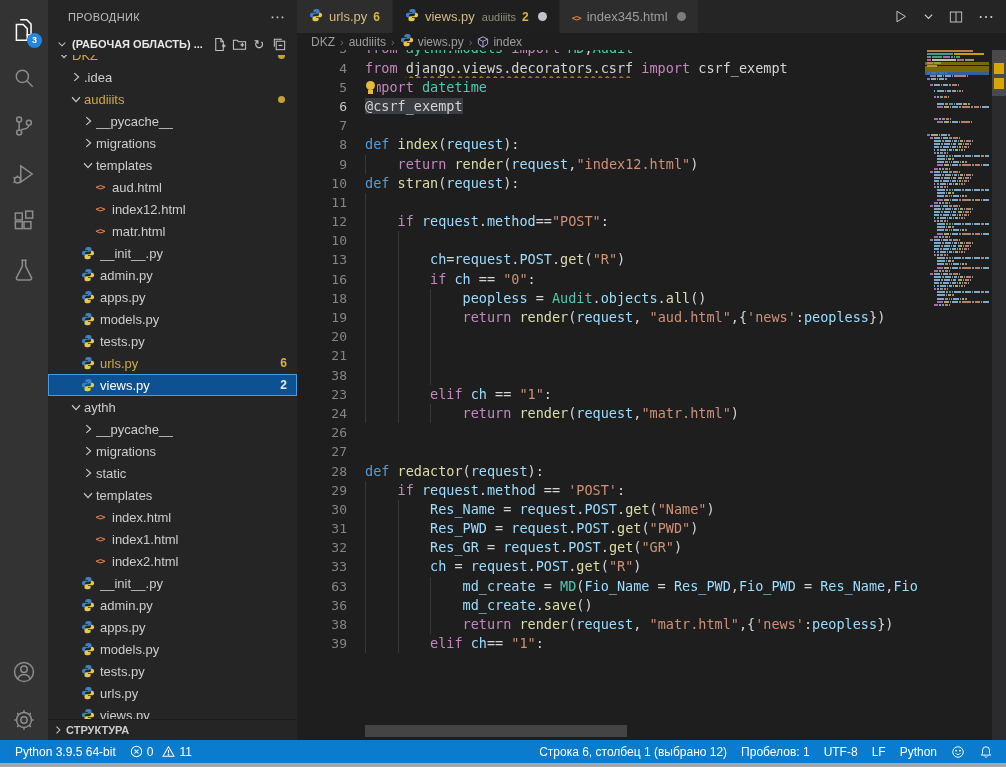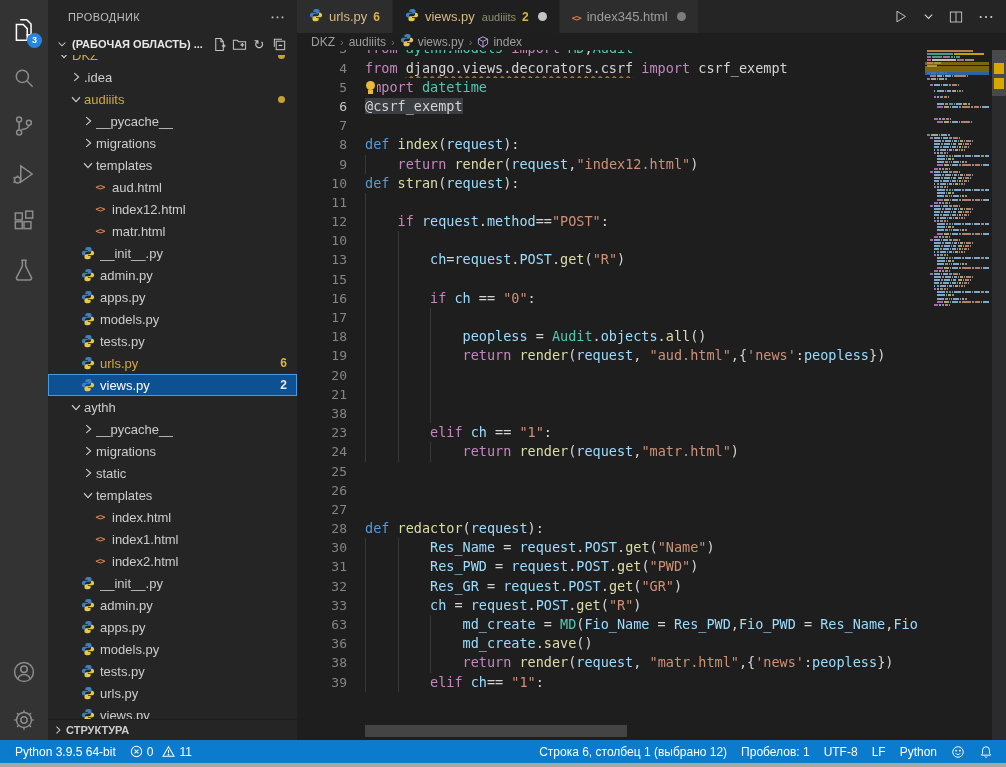--- a/index.html
+++ b/index.html
@@ -564,32 +564,24 @@
           </div>
           <div class="cl">
             <div class="gut">10</div>
             <div class="src"><span class="ind"></span><span class="ind"></span></div>
           </div>
           <div class="cl">
             <div class="gut">13</div>
             <div class="src"><span class="ind"></span><span class="ind"></span><span class="tk-v">ch</span><span class="tk-p">=</span><span class="tk-v">request</span><span class="tk-p">.</span><span class="tk-v">POST</span><span class="tk-p">.</span><span class="tk-f">get</span><span class="tk-p">(</span><span class="tk-s">"R"</span><span class="tk-p">)</span></div>
           </div>
           <div class="cl">
-            <div class="gut">15</div>
-            <div class="src"><span class="ind"></span><span class="ind"></span></div>
-          </div>
-          <div class="cl">
             <div class="gut">16</div>
             <div class="src"><span class="ind"></span><span class="ind"></span><span class="tk-k">if </span><span class="tk-v">ch</span><span class="tk-p"> == </span><span class="tk-s">"0"</span><span class="tk-p">:</span></div>
           </div>
           <div class="cl">
-            <div class="gut">17</div>
-            <div class="src"><span class="ind"></span><span class="ind"></span><span class="ind"></span></div>
-          </div>
-          <div class="cl">
             <div class="gut">18</div>
             <div class="src"><span class="ind"></span><span class="ind"></span><span class="ind"></span><span class="tk-v">peopless</span><span class="tk-p"> = </span><span class="tk-c">Audit</span><span class="tk-p">.</span><span class="tk-v">objects</span><span class="tk-p">.</span><span class="tk-f">all</span><span class="tk-p">()</span></div>
           </div>
           <div class="cl">
             <div class="gut">19</div>
             <div class="src"><span class="ind"></span><span class="ind"></span><span class="ind"></span><span class="tk-k">return </span><span class="tk-f">render</span><span class="tk-p">(</span><span class="tk-v">request</span><span class="tk-p">, </span><span class="tk-s">"aud.html"</span><span class="tk-p">,{</span><span class="tk-s">'news'</span><span class="tk-p">:</span><span class="tk-v">peopless</span><span class="tk-p">})</span></div>
           </div>
           <div class="cl">
             <div class="gut">20</div>
             <div class="src"><span class="ind"></span><span class="ind"></span><span class="ind"></span></div>
@@ -604,34 +596,34 @@
           </div>
           <div class="cl">
             <div class="gut">23</div>
             <div class="src"><span class="ind"></span><span class="ind"></span><span class="tk-k">elif </span><span class="tk-v">ch</span><span class="tk-p"> == </span><span class="tk-s">"1"</span><span class="tk-p">:</span></div>
           </div>
           <div class="cl">
             <div class="gut">24</div>
             <div class="src"><span class="ind"></span><span class="ind"></span><span class="ind"></span><span class="tk-k">return </span><span class="tk-f">render</span><span class="tk-p">(</span><span class="tk-v">request</span><span class="tk-p">,</span><span class="tk-s">"matr.html"</span><span class="tk-p">)</span></div>
           </div>
           <div class="cl">
-            <div class="gut">25</div>
-            <div class="src"></div>
-          </div>
-          <div class="cl">
             <div class="gut">26</div>
             <div class="src"></div>
           </div>
           <div class="cl">
             <div class="gut">27</div>
             <div class="src"></div>
           </div>
           <div class="cl">
             <div class="gut">28</div>
             <div class="src"><span class="tk-d">def </span><span class="tk-f">redactor</span><span class="tk-p">(</span><span class="tk-v">request</span><span class="tk-p">):</span></div>
+          </div>
+          <div class="cl">
+            <div class="gut">29</div>
+            <div class="src"><span class="ind"></span><span class="tk-k">if </span><span class="tk-v">request</span><span class="tk-p">.</span><span class="tk-v">method</span><span class="tk-p"> == </span><span class="tk-s">'POST'</span><span class="tk-p">:</span></div>
           </div>
           <div class="cl">
             <div class="gut">30</div>
             <div class="src"><span class="ind"></span><span class="ind"></span><span class="tk-v">Res_Name</span><span class="tk-p"> = </span><span class="tk-v">request</span><span class="tk-p">.</span><span class="tk-v">POST</span><span class="tk-p">.</span><span class="tk-f">get</span><span class="tk-p">(</span><span class="tk-s">"Name"</span><span class="tk-p">)</span></div>
           </div>
           <div class="cl">
             <div class="gut">31</div>
             <div class="src"><span class="ind"></span><span class="ind"></span><span class="tk-v">Res_PWD</span><span class="tk-p"> = </span><span class="tk-v">request</span><span class="tk-p">.</span><span class="tk-v">POST</span><span class="tk-p">.</span><span class="tk-f">get</span><span class="tk-p">(</span><span class="tk-s">"PWD"</span><span class="tk-p">)</span></div>
           </div>
           <div class="cl">

